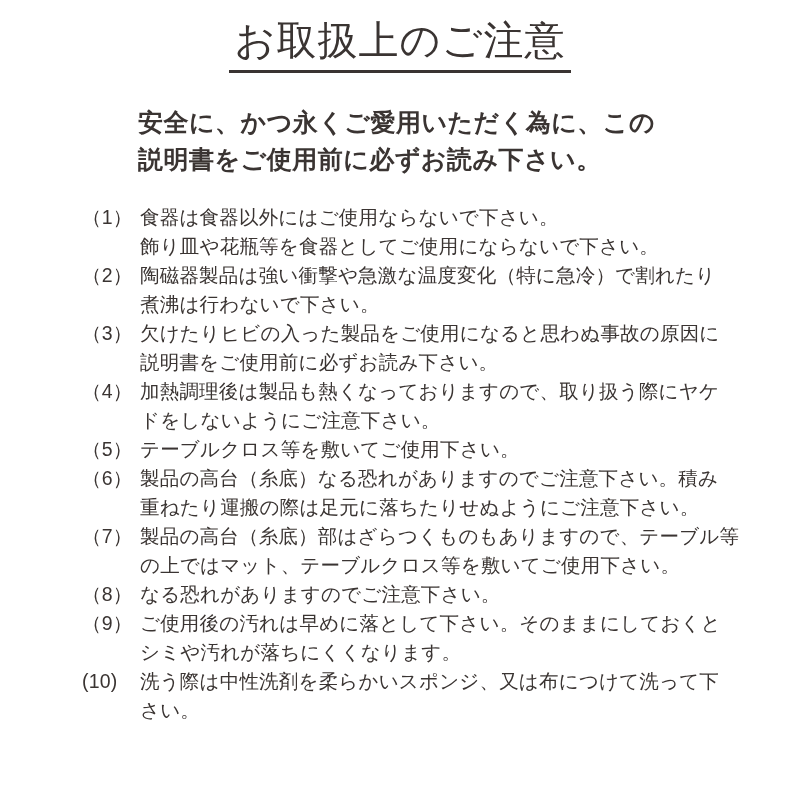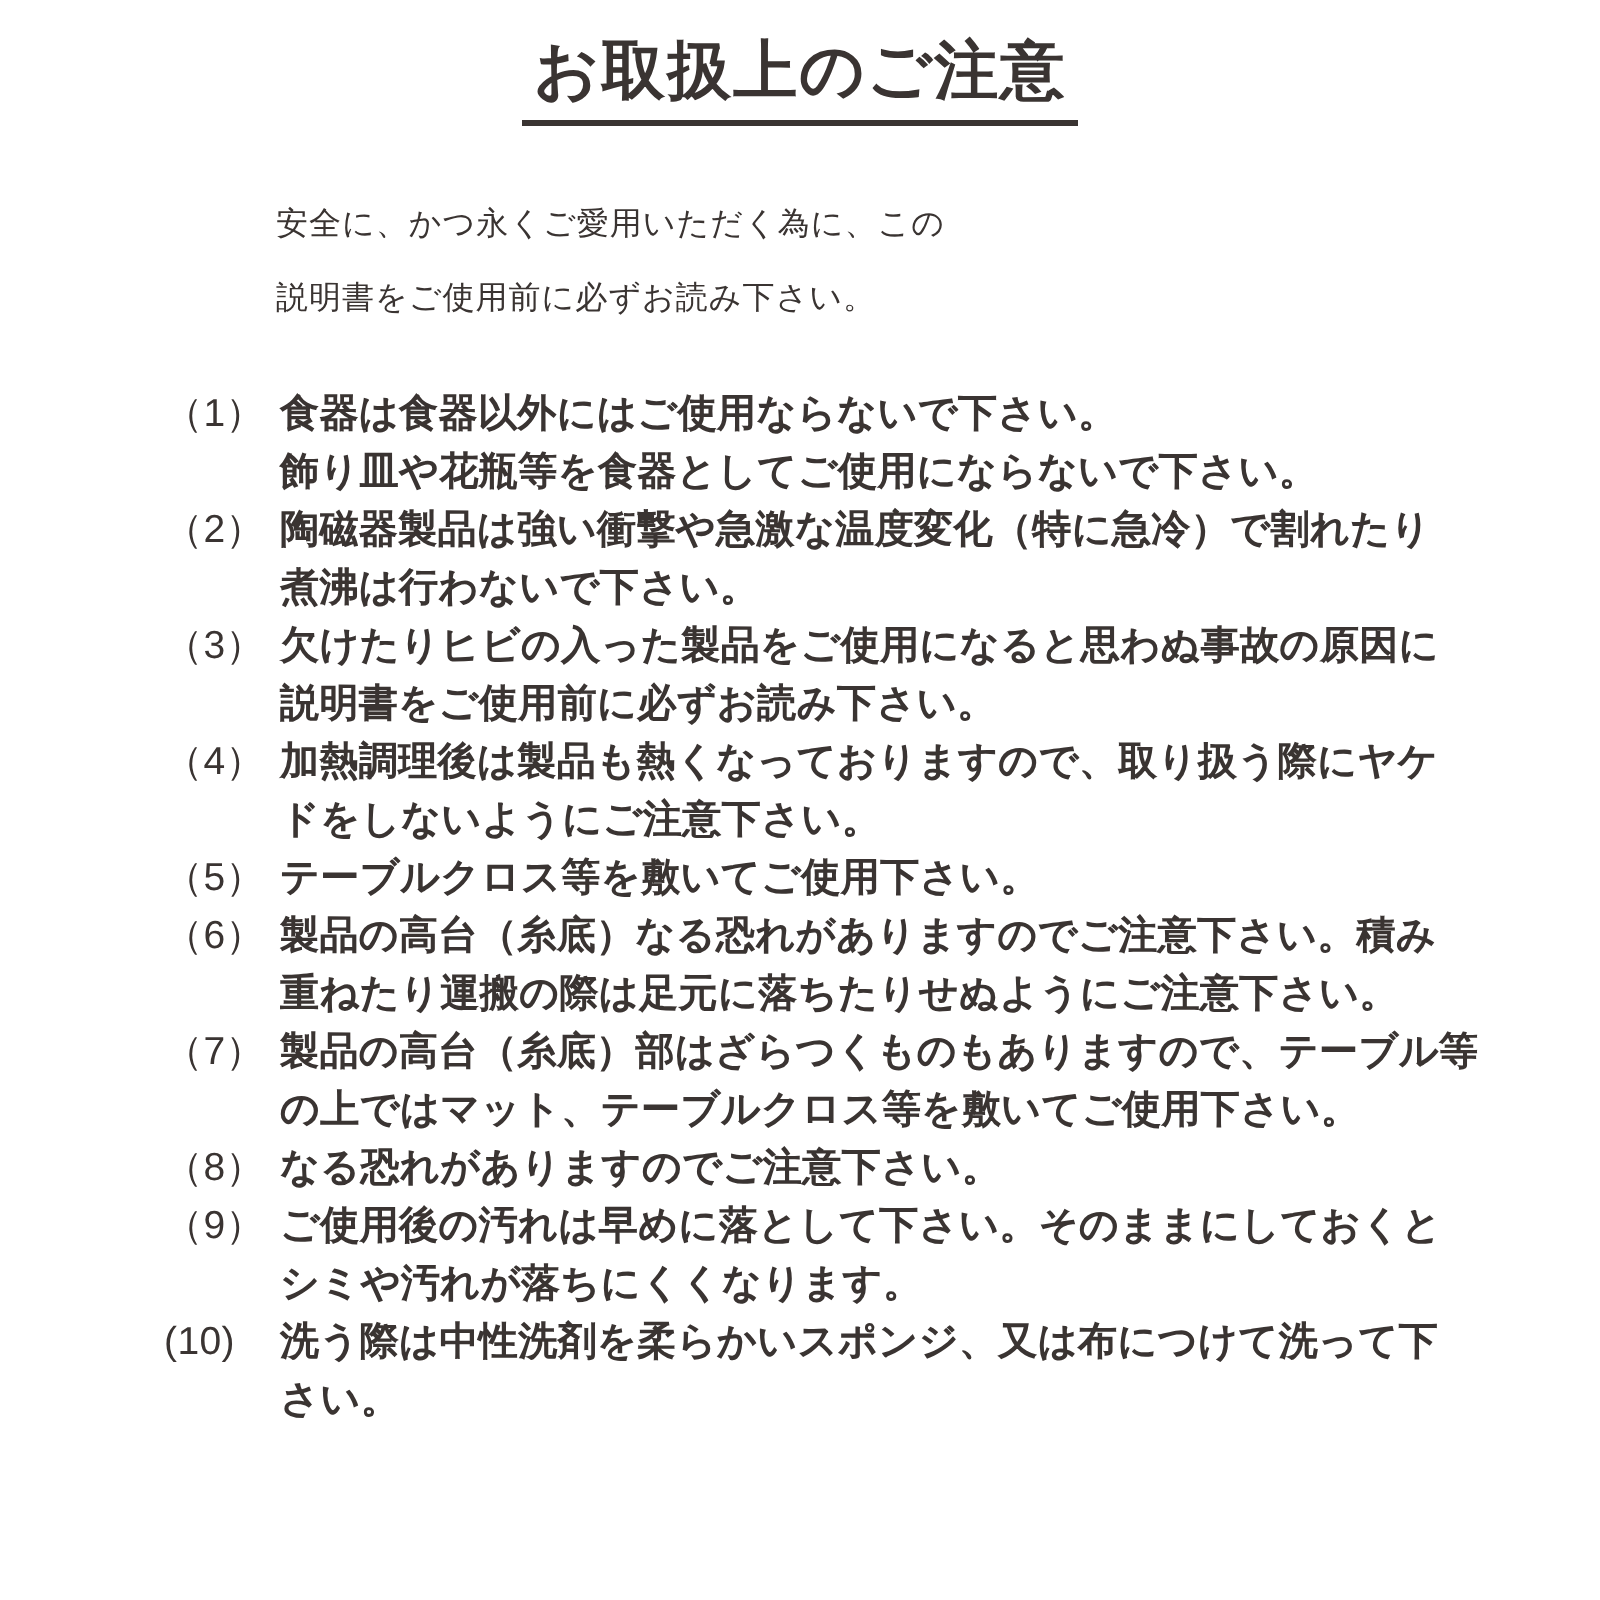--- a/index.html
+++ b/index.html
@@ -21,31 +21,31 @@
     box-sizing: border-box;
     background: #ffffff;
   }
   .title-wrap {
     text-align: center;
     margin-top: 16px;
   }
   .page-title {
     display: inline-block;
     margin: 0;
-    font-size: 32px;
-    font-weight: 700;
+    font-size: 40px;
+    font-weight: 400;
     letter-spacing: 1px;
     line-height: 1.2;
     padding: 0 6px 6px 6px;
     border-bottom: 3px solid #3a3432;
   }
   .intro {
     margin: 31px 0 0 138px;
-    font-size: 16px;
-    font-weight: 400;
+    font-size: 25px;
+    font-weight: 700;
     line-height: 37px;
     white-space: pre-line;
     letter-spacing: 0.5px;
   }
   .notice-list {
     margin: 25px 18px 0 82px;
   }
   .notice-row {
     display: flex;
     align-items: flex-start;
@@ -53,21 +53,20 @@
     line-height: 29px;
     letter-spacing: 0.2px;
   }
   .notice-num {
     flex: 0 0 58px;
     white-space: nowrap;
   }
   .notice-text {
     flex: 1 1 auto;
     white-space: pre-line;
-    font-weight: bold;
   }
 </style>
 </head>
 <body>
 
 <div class="page">
 
   <div class="title-wrap">
     <h1 class="page-title">お取扱上のご注意</h1>
   </div>

